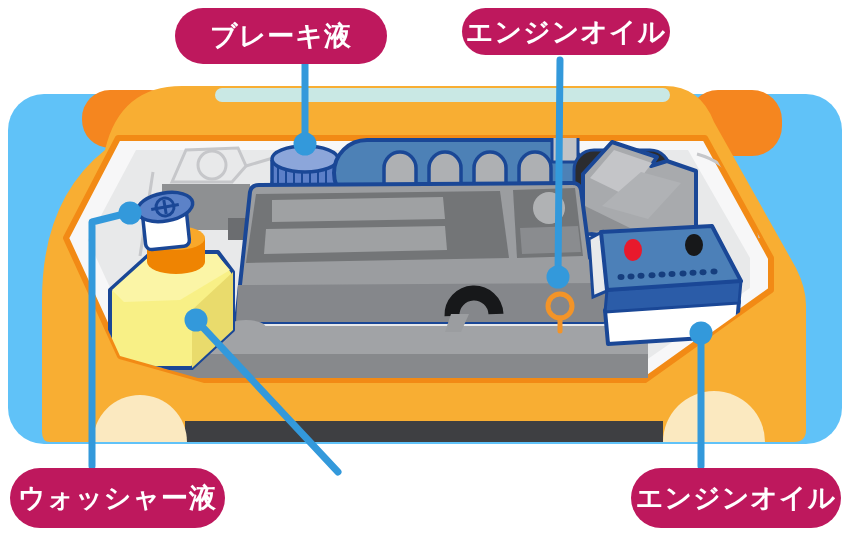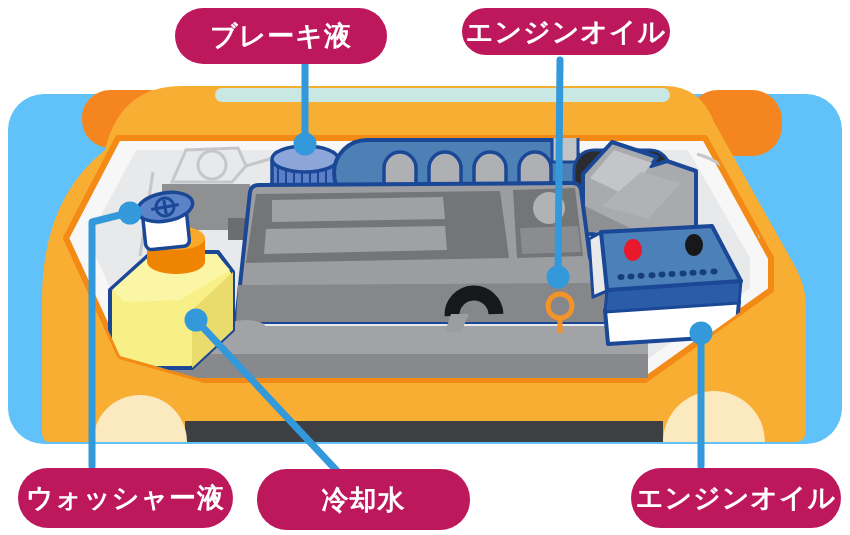--- a/index.html
+++ b/index.html
@@ -170,17 +170,16 @@
     <circle cx="305" cy="144" r="11.5"></circle>
     <circle cx="558" cy="277" r="11.5"></circle>
     <circle cx="130" cy="213" r="11.5"></circle>
     <circle cx="196" cy="320" r="11.5"></circle>
     <circle cx="701" cy="333" r="11.5"></circle>
   </g>
 </svg>
 
 <div class="pill" style="left:175px;top:8px;width:212px;height:56px;">ブレーキ液</div>
 <div class="pill" style="left:462px;top:8px;width:208px;height:47px;">エンジンオイル</div>
-<div class="pill" style="left:18px;top:468px;width:215px;height:60px;">ウォッシャー液</div>
-<div class="pill" style="left:257px;top:469px;width:213px;height:61px;">冷却水</div>
+<div class="pill" style="left:10px;top:468px;width:215px;height:60px;">ウォッシャー液</div>
 <div class="pill" style="left:631px;top:468px;width:210px;height:60px;">エンジンオイル</div>
 
 </div>
 
 </body></html>

